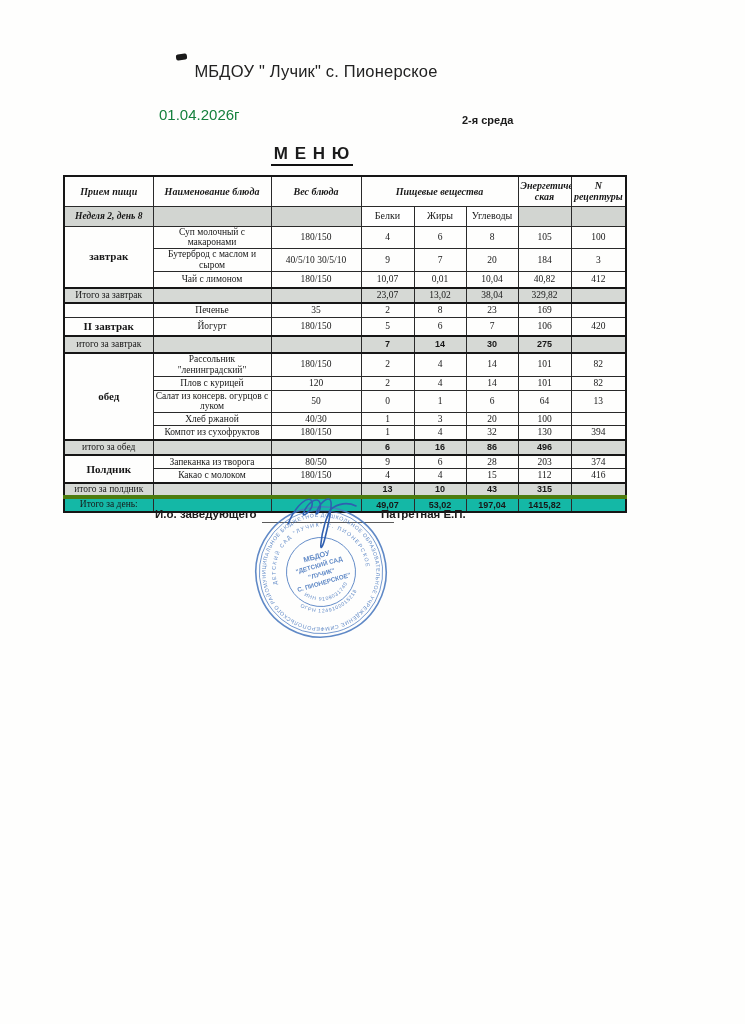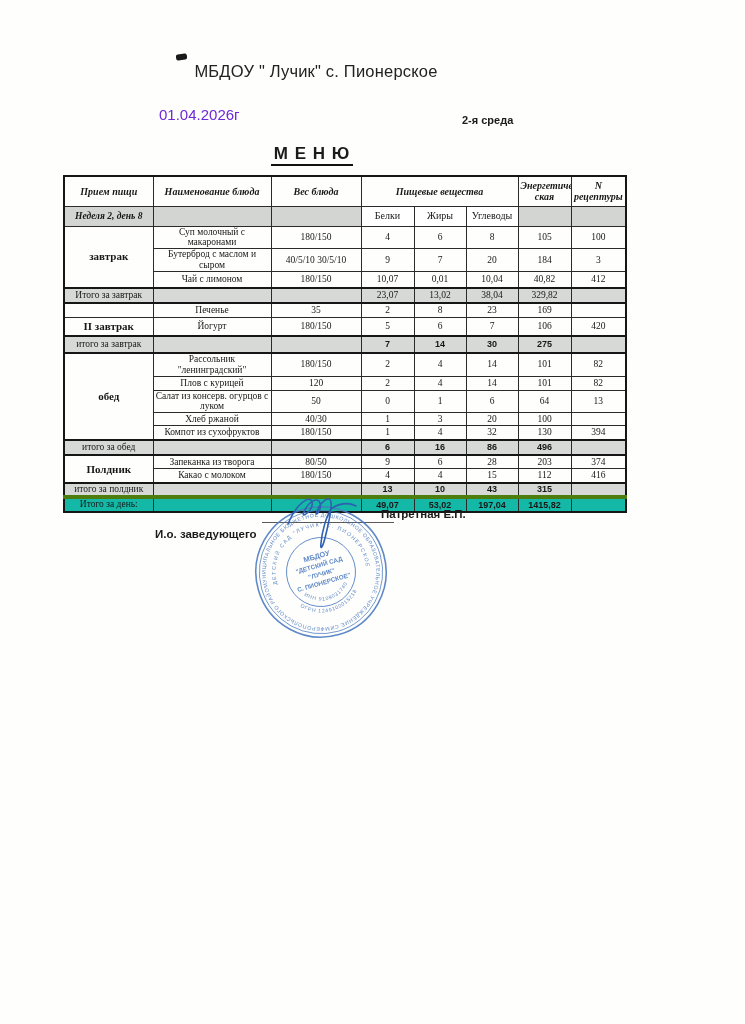--- a/index.html
+++ b/index.html
@@ -4,21 +4,21 @@
 <style>
   html,body { margin:0; padding:0; background:#ffffff; }
   .page { position:relative; width:745px; height:1024px; background:#fefefd;
           font-family:"Liberation Sans", sans-serif; color:#1b1b1b; overflow:hidden; }
 
   .scan-mark { position:absolute; left:176px; top:54px; width:11px; height:6px;
                background:#1a1a1a; border-radius:2px; transform:rotate(-8deg); }
 
   .org-title { position:absolute; top:62px; left:0; width:632px; text-align:center;
                font-size:16.5px; letter-spacing:.2px; color:#222; }
-  .date-line { position:absolute; top:106px; left:159px; font-size:15px; color:#6d28d9; }
+  .date-line { position:absolute; top:106px; left:159px; font-size:15px; color:#15803d; }
   .weekday   { position:absolute; top:114px; left:462px; font-size:11px; font-weight:bold; }
   .menu-title { position:absolute; top:144px; left:0; width:624px; text-align:center; }
   .menu-title span { font-size:17px; font-weight:bold; letter-spacing:1px;
                      border-bottom:2px solid #111; padding:0 3px 1px; }
 
   table.mt { position:absolute; left:63px; top:175px; width:562px;
              border-collapse:collapse; table-layout:fixed;
              font-family:"Liberation Serif", serif; font-size:9.5px; color:#171717;
              border:2px solid #161616; }
   table.mt td { border:1px solid #2a2a2a; text-align:center; vertical-align:middle;
@@ -28,21 +28,21 @@
   tr.subh td { background:#d2d5d1; }
   tr.subh td.wk { font-weight:bold; font-style:italic; font-size:9.5px; }
   tr.subh td.white { background:#ffffff; font-weight:normal; font-style:normal; font-size:10px; }
   td.meal { font-weight:bold; font-size:11px; }
   td.meal-sm { font-weight:bold; font-size:11px; }
   tr.total td { background:#d6d9d5; border-top:2px solid #161616; border-bottom:2px solid #161616; }
   tr.day td   { background:#14b8a6; border-top:4px solid #4d7c0f; }
   tr.total td.snum, tr.day td.snum { font-family:"Liberation Sans", sans-serif;
                                      font-weight:bold; font-size:9px; }
 
-  .io-label { position:absolute; top:508px; left:155px; font-size:11.5px; font-weight:bold;margin-top:20px; }
+  .io-label { position:absolute; top:508px; left:155px; font-size:11.5px; font-weight:bold; }
   .signer   { position:absolute; top:508px; left:381px; font-size:11.5px; font-weight:bold; }
   .sign-line { position:absolute; top:522px; left:262px; width:132px; height:1px; background:#5a5a5a; }
 
   .sig-svg   { position:absolute; left:270px; top:486px; width:120px; height:75px; }
   .stamp-svg { position:absolute; left:246px; top:499px; width:150px; height:148px; opacity:.88; }
   .stamp-svg text { font-family:"Liberation Sans", sans-serif; fill:#4a79bf; }
 </style>
 </head>
 <body>
 

